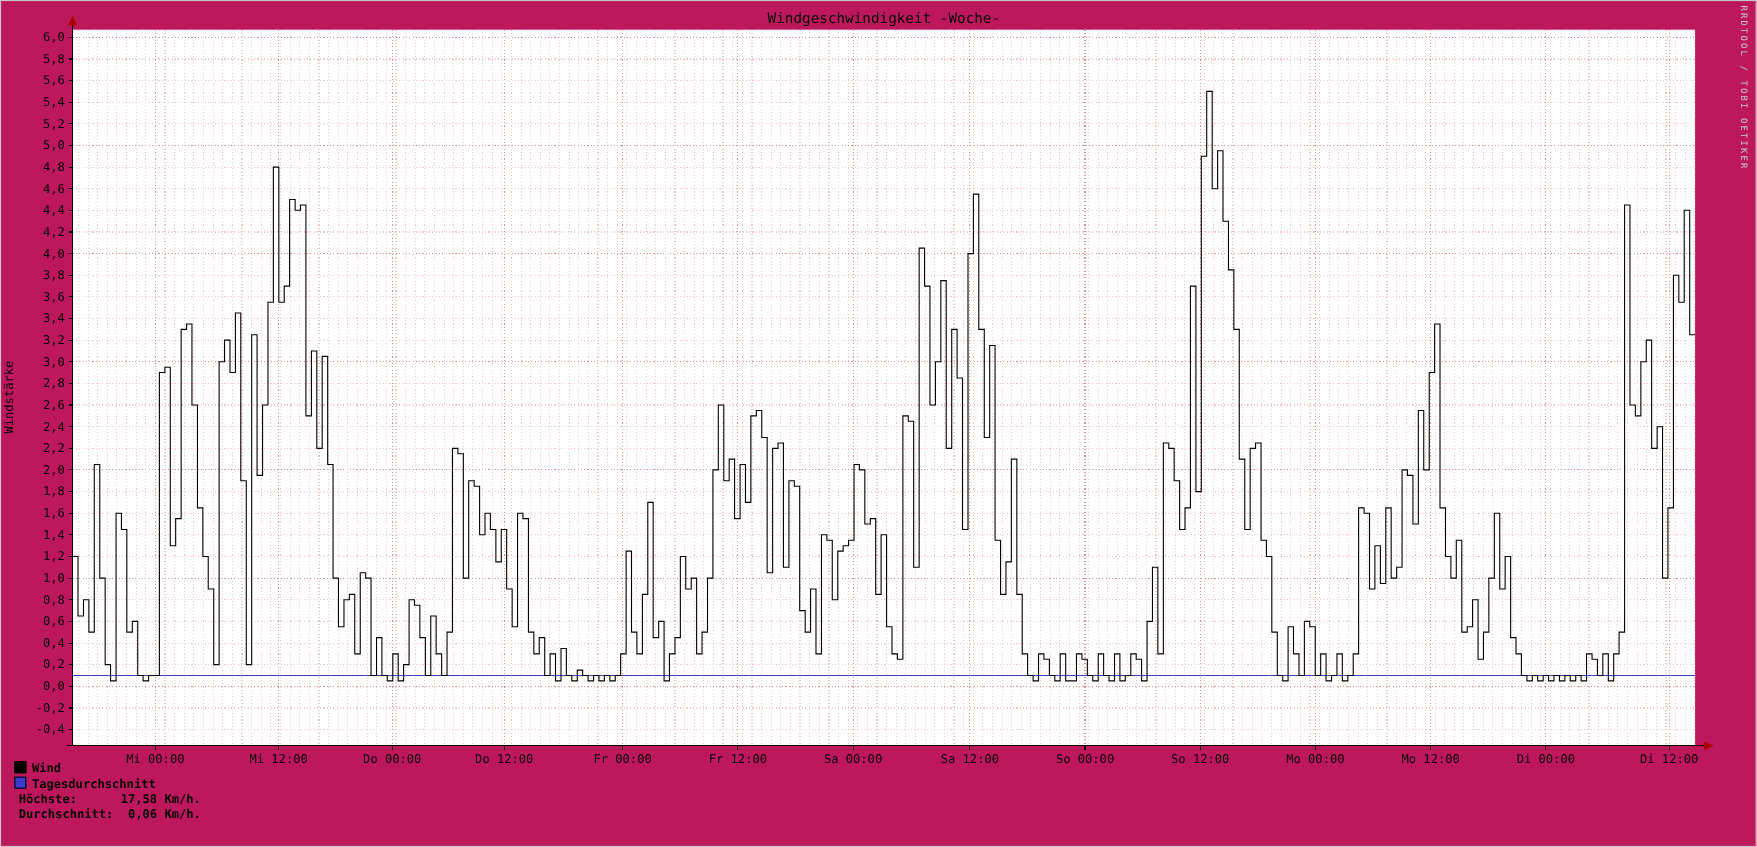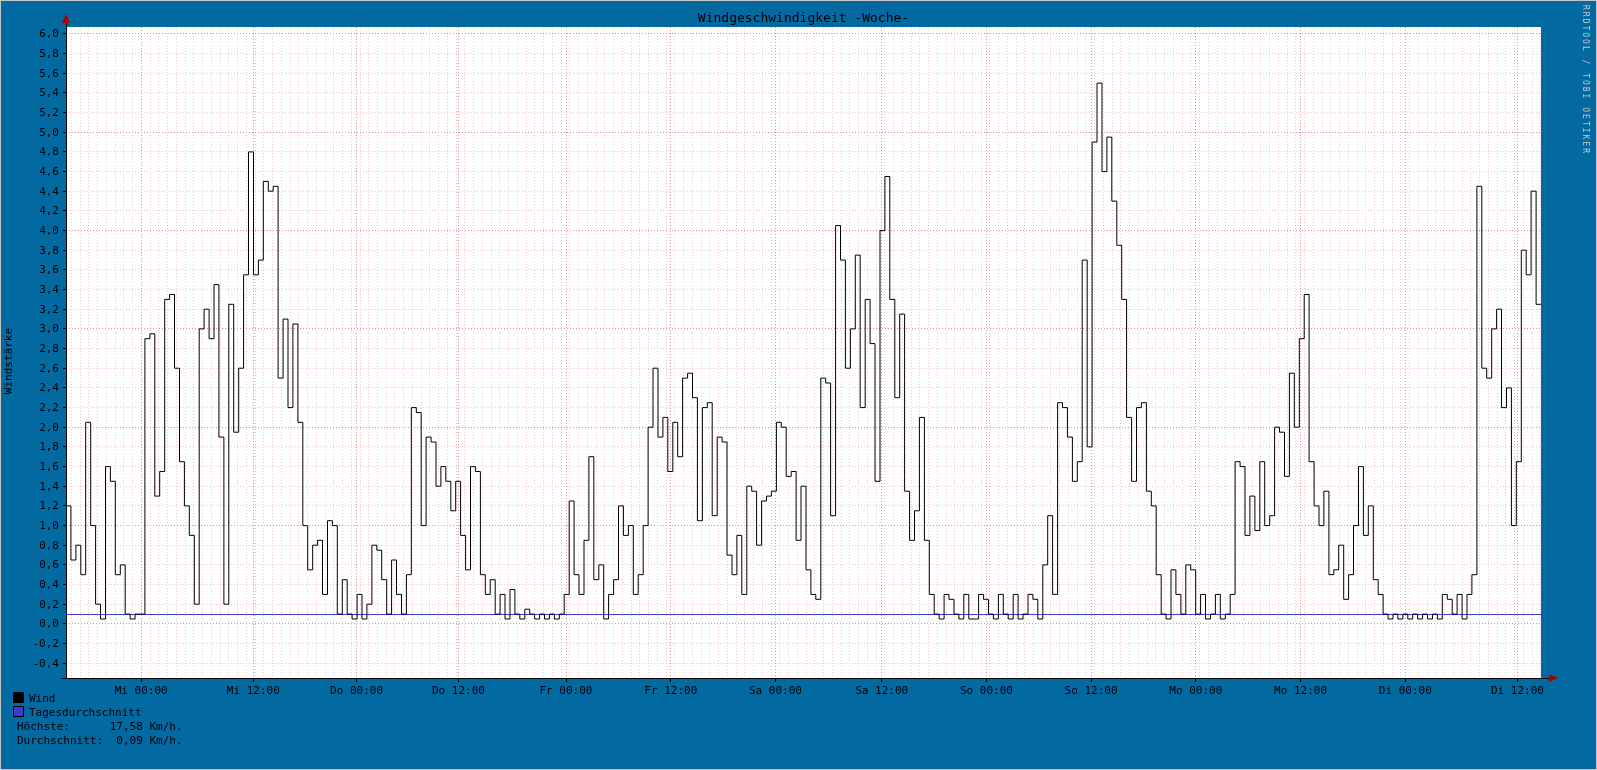--- a/index.html
+++ b/index.html
@@ -1,19 +1,19 @@
 <!DOCTYPE html>
 <html><head>
 <meta charset="utf-8">
 <style>
   html,body{margin:0;padding:0;background:#ffffff;}
   .canvas{
     position:relative;
     width:1597px;height:770px;
-    background:#0369a1;
+    background:#be185d;
     border:1px solid #c6c6c6;
     box-sizing:border-box;
     overflow:hidden;
     font-family:"DejaVu Sans Mono","Liberation Mono",monospace;
   }
   .title{
     position:absolute;left:65px;top:9px;width:1475px;
     text-align:center;font-size:13px;color:#000;
   }
   .ylabel{
@@ -21,21 +21,21 @@
     text-align:center;font-size:11px;color:#000;
     transform:rotate(-90deg);
   }
   .watermark{
     position:absolute;top:4px;right:6px;
     writing-mode:vertical-rl;
     font-size:8px;letter-spacing:2px;color:#c9c9c9;
   }
   svg#chart-svg{position:absolute;left:0;top:0;}
   .tick{font-family:"DejaVu Sans Mono","Liberation Mono",monospace;font-size:11px;fill:#000;}
-  .legend{position:absolute;left:12px;top:691px;font-size:11px;color:#000;}
+  .legend{position:absolute;left:12px;top:691px;font-size:11px;color:#000;font-weight:bold;}
   .legend-row{height:14px;line-height:14px;white-space:pre;}
   .legend-swatch{
     display:inline-block;width:9px;height:9px;
     border:1px solid #000;margin-right:5px;vertical-align:-1px;
   }
   .stat-text{margin-left:4px;}
 </style>
 </head>
 <body>
 
@@ -364,15 +364,15 @@
       <text x="1299.6" y="693" text-anchor="middle" class="tick">Mo 12:00</text>
       <text x="1404.3" y="693" text-anchor="middle" class="tick">Di 00:00</text>
       <text x="1516.4" y="693" text-anchor="middle" class="tick">Di 12:00</text>
     </svg>
   <div class="watermark">RRDTOOL / TOBI OETIKER</div>
 
   <div class="legend">
     <div class="legend-row"><span class="legend-swatch" style="background: rgb(0, 0, 0);"></span><span>Wind</span></div>
     <div class="legend-row"><span class="legend-swatch" style="background: rgb(60, 60, 204);"></span><span>Tagesdurchschnitt</span></div>
     <div class="legend-row"><span class="stat-text">Höchste:      17,58 Km/h.</span></div>
-    <div class="legend-row"><span class="stat-text">Durchschnitt:  0,09 Km/h.</span></div>
+    <div class="legend-row"><span class="stat-text">Durchschnitt:  0,06 Km/h.</span></div>
   </div>
 </div>
 
 </body></html>

